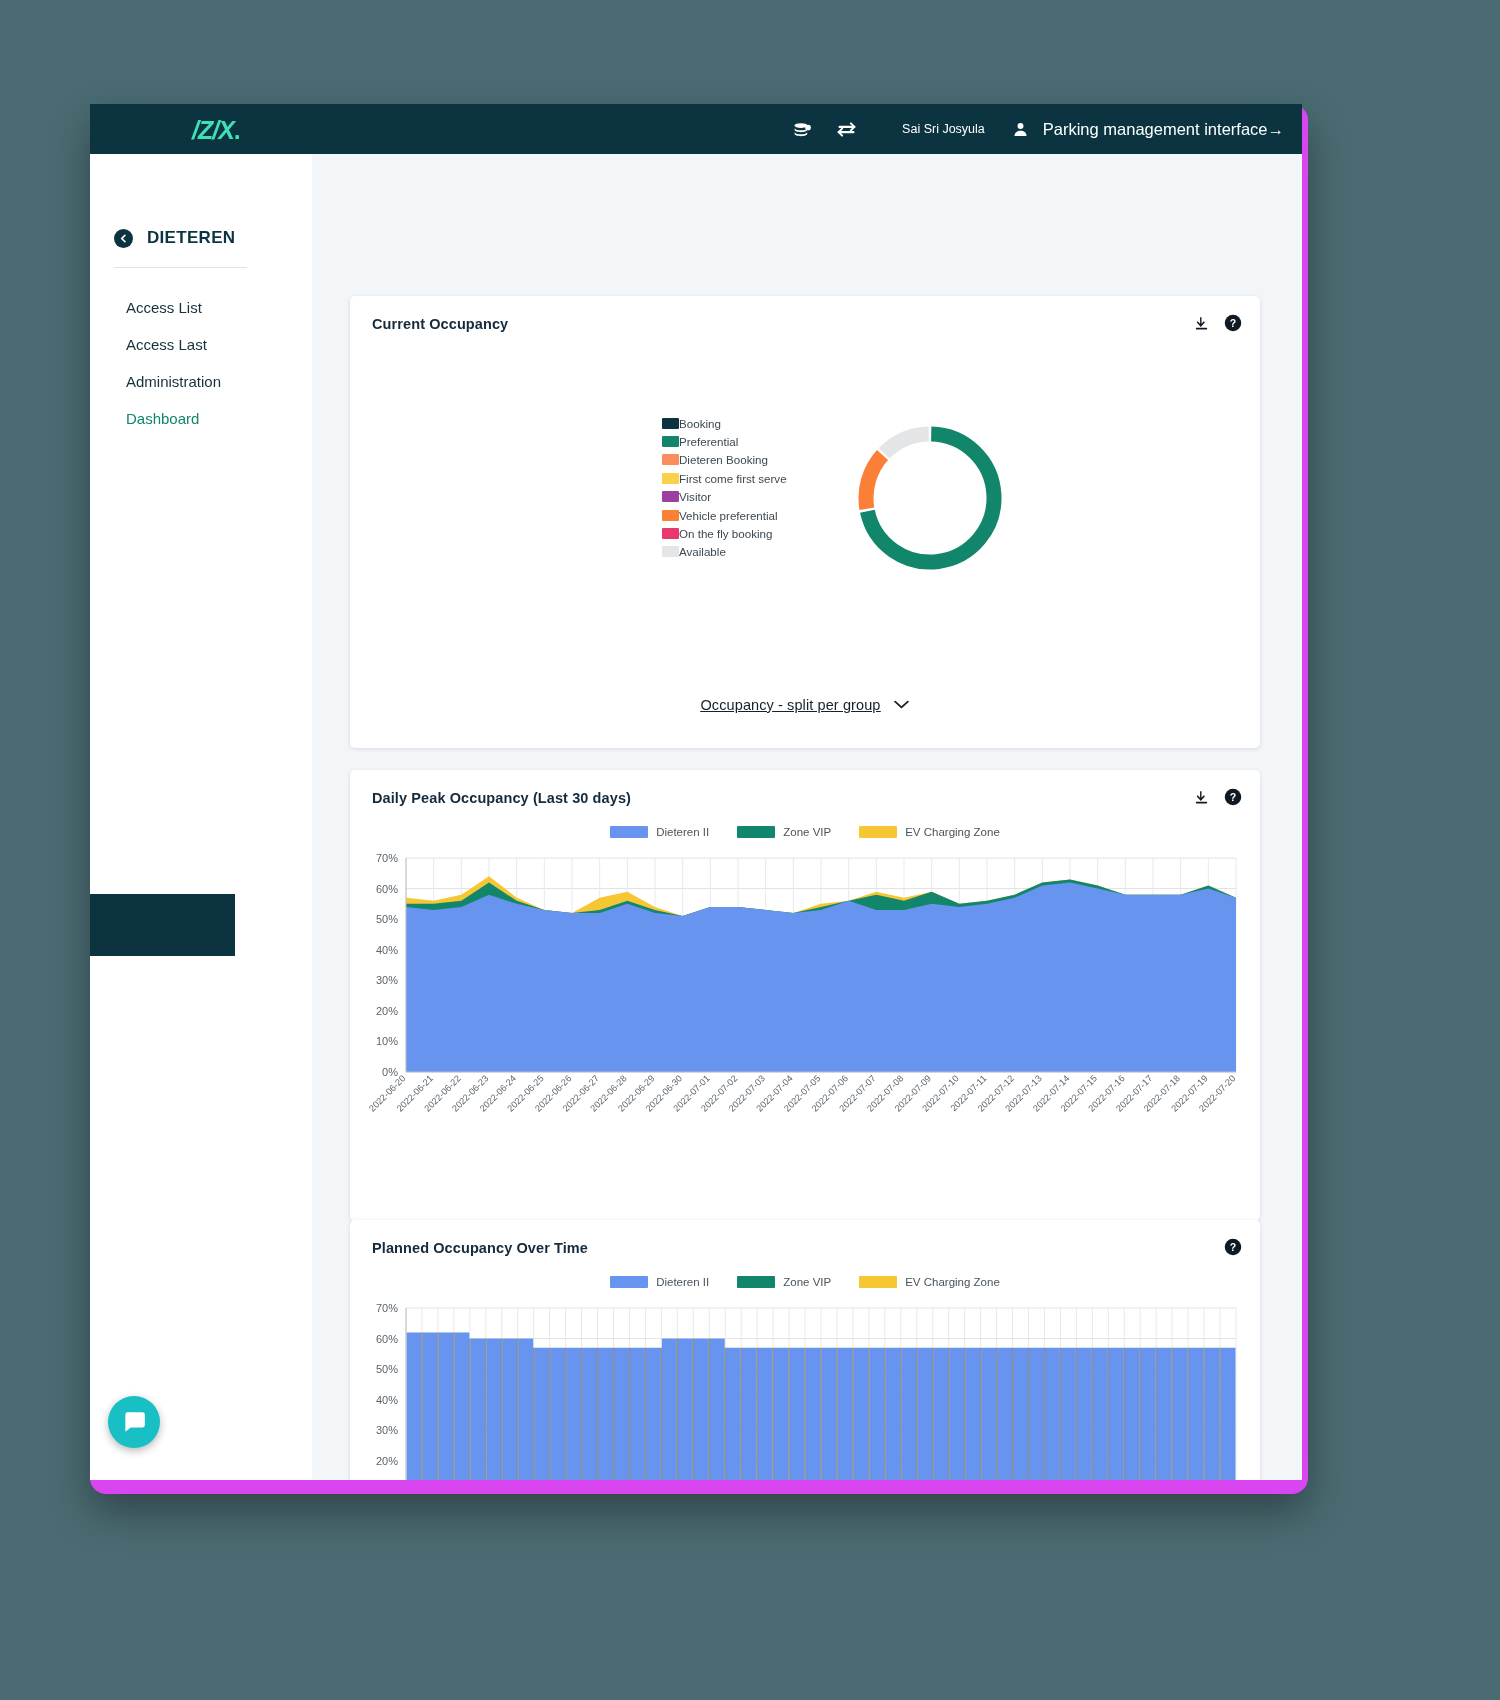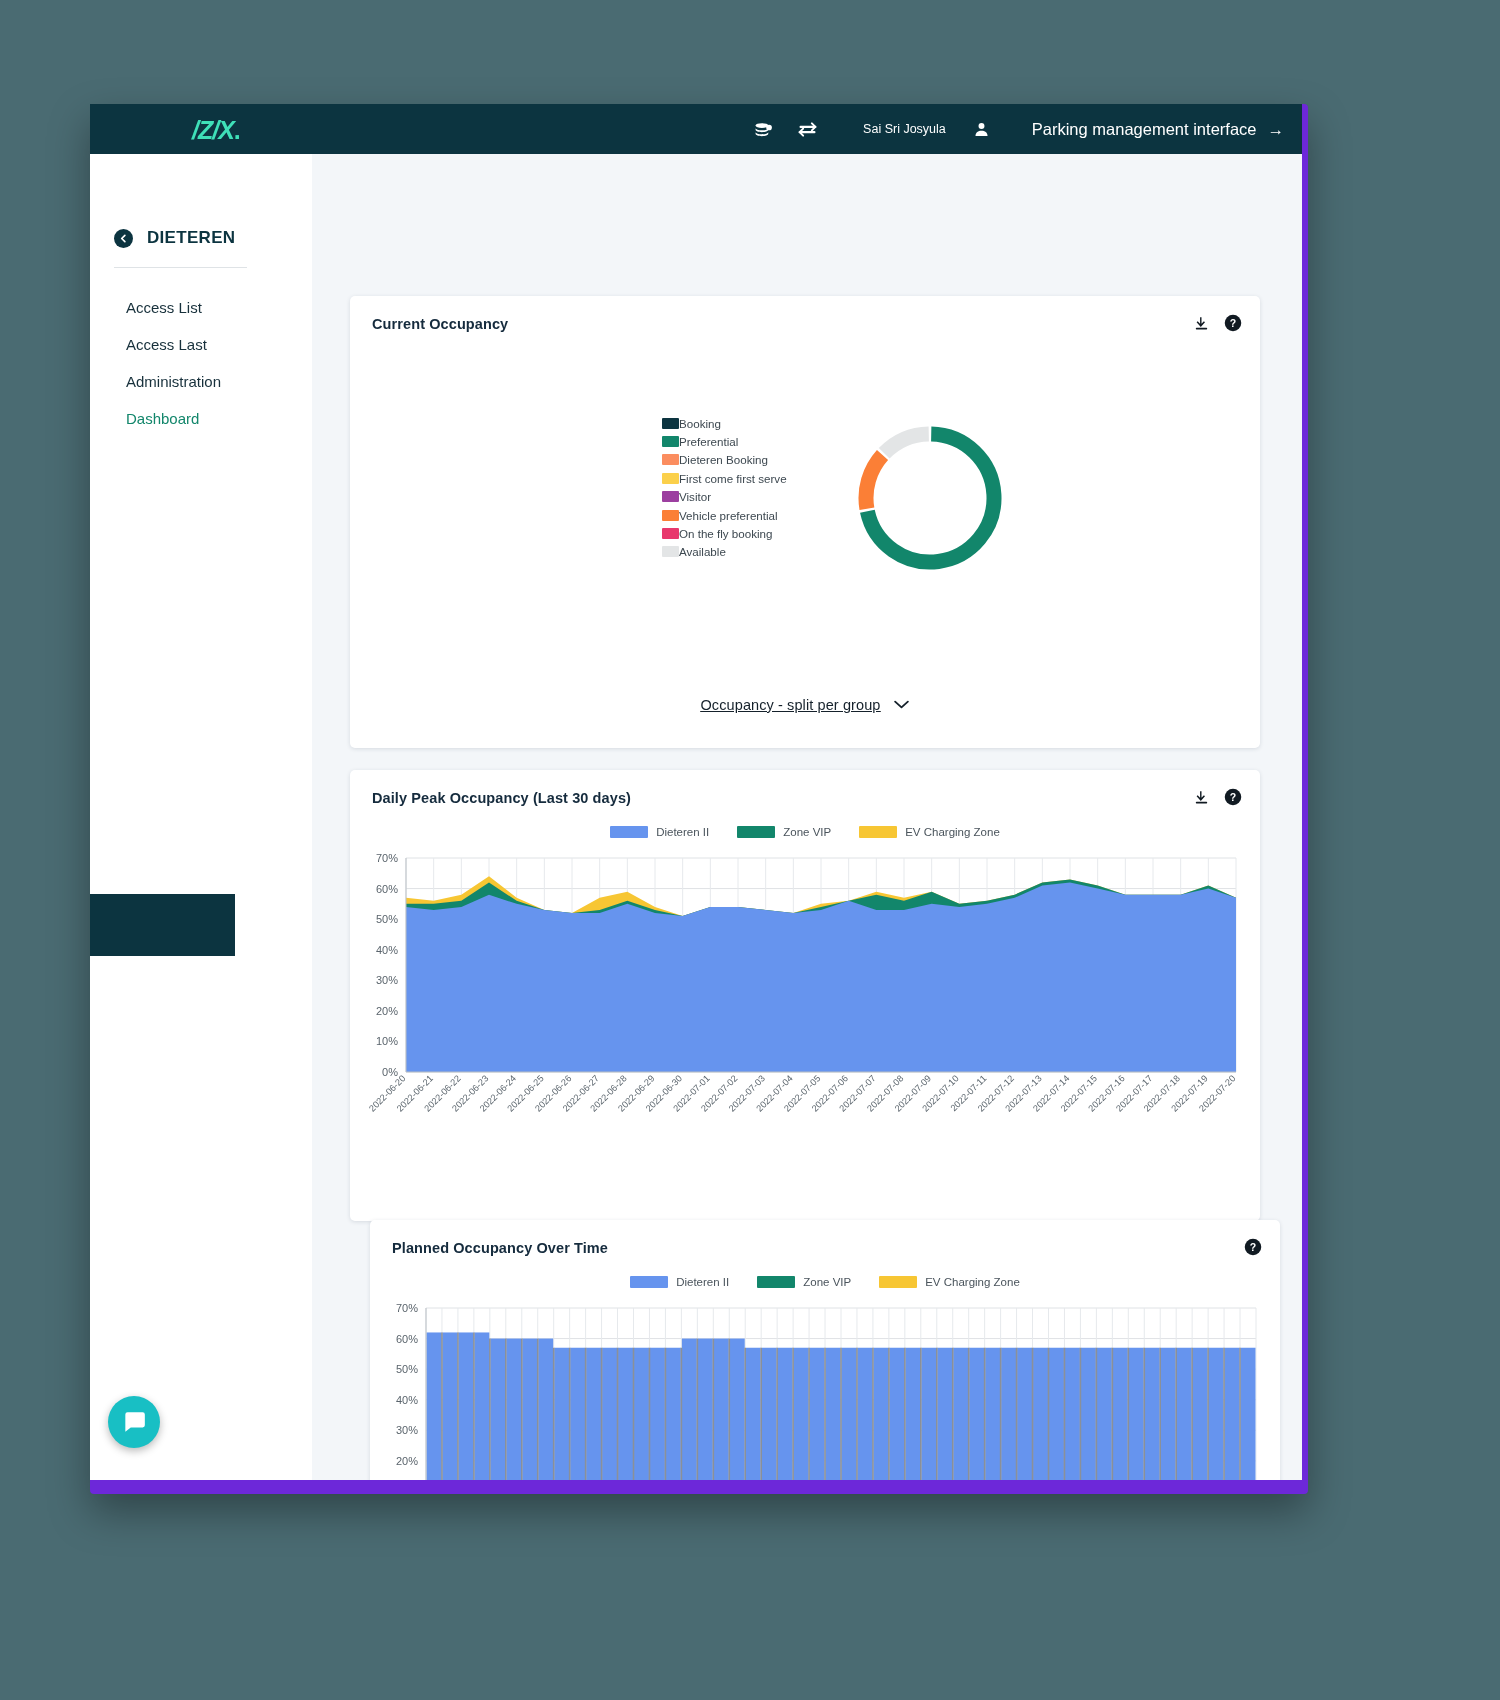--- a/index.html
+++ b/index.html
@@ -8,22 +8,22 @@
     width:1500px; height:1700px;
     background:#4a6b72;
     font-family:"Liberation Sans", sans-serif;
     overflow:hidden;
   }
 
   
   #screen-frame {
     position:absolute; left:90px; top:104px;
     width:1218px; height:1390px;
-    background:#6d28d9;
-    border-radius:4px;
+    background:#d946ef;
+    border-radius:16px;
     box-shadow:0 18px 40px rgba(0,0,0,.35);
   }
   #screen-inner {
     position:absolute; left:0px; top:0px;
     width:1212px; height:1376px;
     background:#ffffff;
     overflow:hidden;
   }
 
   
@@ -45,22 +45,22 @@
   }
   .tb-icon {
     width:44px; height:50px; display:flex; align-items:center; justify-content:center;
     color:#ffffff;
   }
   .tb-user-name {
     color:#ffffff; font-size:12.5px; margin-right:14px; margin-left:34px;
     white-space:nowrap;
   }
   .tb-link {
-    color:#ffffff; font-size:16.5px; margin-left:28px; white-space:nowrap;
-    display:flex; align-items:center; gap:11px;
+    color:#ffffff; font-size:16.5px; white-space:nowrap;
+    display:flex; align-items:center; gap:0;
   }
 
   
   #sidebar {
     position:absolute; left:0; top:50px; width:222px; height:1326px;
     background:#ffffff;
   }
   #sidebar-accent {
     position:absolute; left:0; top:50px; width:5px; height:1326px;
     background:#0c3440;
@@ -128,21 +128,21 @@
     display:flex; justify-content:center; align-items:center; gap:12px;text-decoration:underline;
   }
   #split-link .lbl {
     font-size:14.5px; color:#15212b; text-decoration:underline; cursor:pointer;
     letter-spacing:.1px;
   }
 
   
   #card-daily { top:616px; height:451px; }
   
-  #card-planned { top:1066px; height:392px;margin-left:20px; }
+  #card-planned { top:1066px; height:392px; }
 
   .chart-legend {
     position:absolute; top:56px; left:0; width:910px;
     display:flex; justify-content:center; align-items:center; gap:0;
   }
   .chart-legend .cl-item { display:flex; align-items:center; gap:8px; margin:0 14px; }
   .chart-legend .cl-sw { width:38px; height:12px; border-radius:1px; }
   .chart-legend .cl-tx { font-size:11.5px; color:#4a545c; }
 
   .plot { position:absolute; }

